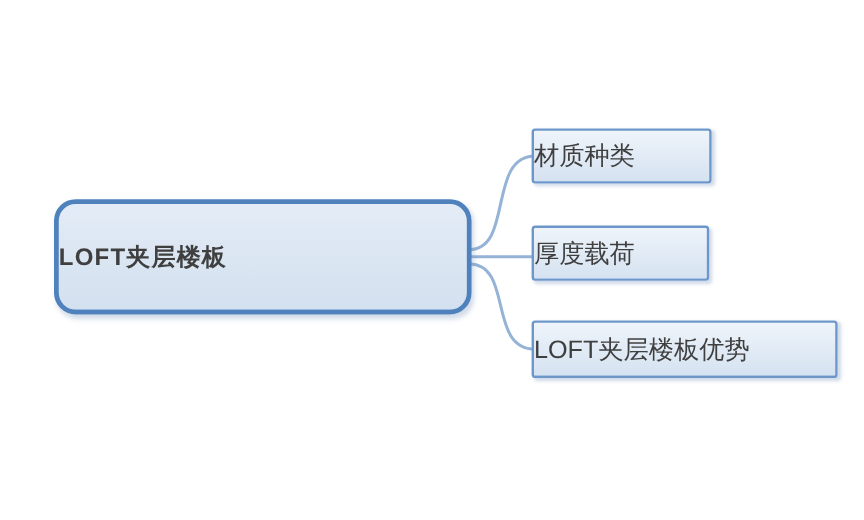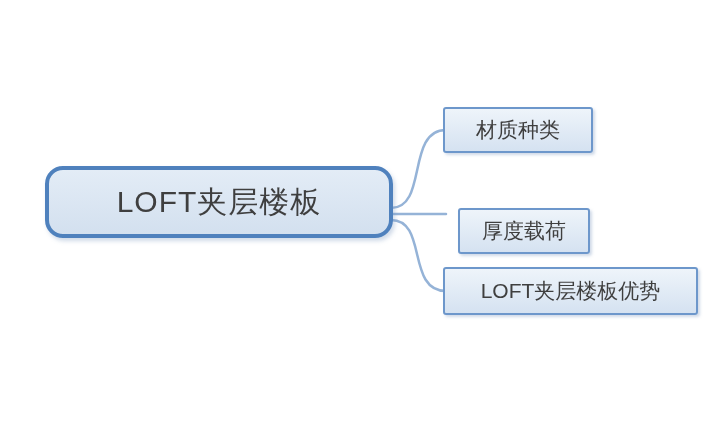--- a/index.html
+++ b/index.html
@@ -21,47 +21,46 @@
     top: 0;
     width: 720px;
     height: 433px;
     pointer-events: none;
   }
   .node {
     position: absolute;
     box-sizing: border-box;
     display: flex;
     align-items: center;
-    justify-content: center;
     color: #3f3f3f;
     cursor: default;
   }
   .root-node {
     left: 45px;
     top: 166px;
     width: 348px;
-    height: 72px;
+    height: 96px;
     border: 4px solid #4f81bd;
     border-radius: 18px;
     background: linear-gradient(#e3ecf6, #d3e0ef);
     box-shadow: 2px 3px 4px rgba(120, 150, 190, 0.35);
-    font-size: 30px;
-    font-weight: normal;
+    font-size: 20px;
+    font-weight: bold;
     letter-spacing: 1px;
   }
   .child-node {
     border: 2px solid #6d97cb;
     border-radius: 3px;
     background: linear-gradient(#eef4fa, #d5e2f1);
     box-shadow: 2px 2px 3px rgba(120, 150, 190, 0.35);
     font-size: 21px;
     font-weight: normal;
   }
   .child-1 { left: 443px; top: 107px; width: 150px; height: 46px; }
-  .child-2 { left: 443px; top: 208px; width: 132px; height: 46px; margin-left: 15px; }
+  .child-2 { left: 443px; top: 188px; width: 148px; height: 46px; }
   .child-3 { left: 443px; top: 267px; width: 255px; height: 48px; }
   .node-label {
     white-space: nowrap;
     user-select: none;
   }
 </style>
 </head>
 <body>
 
 <div class="canvas">

